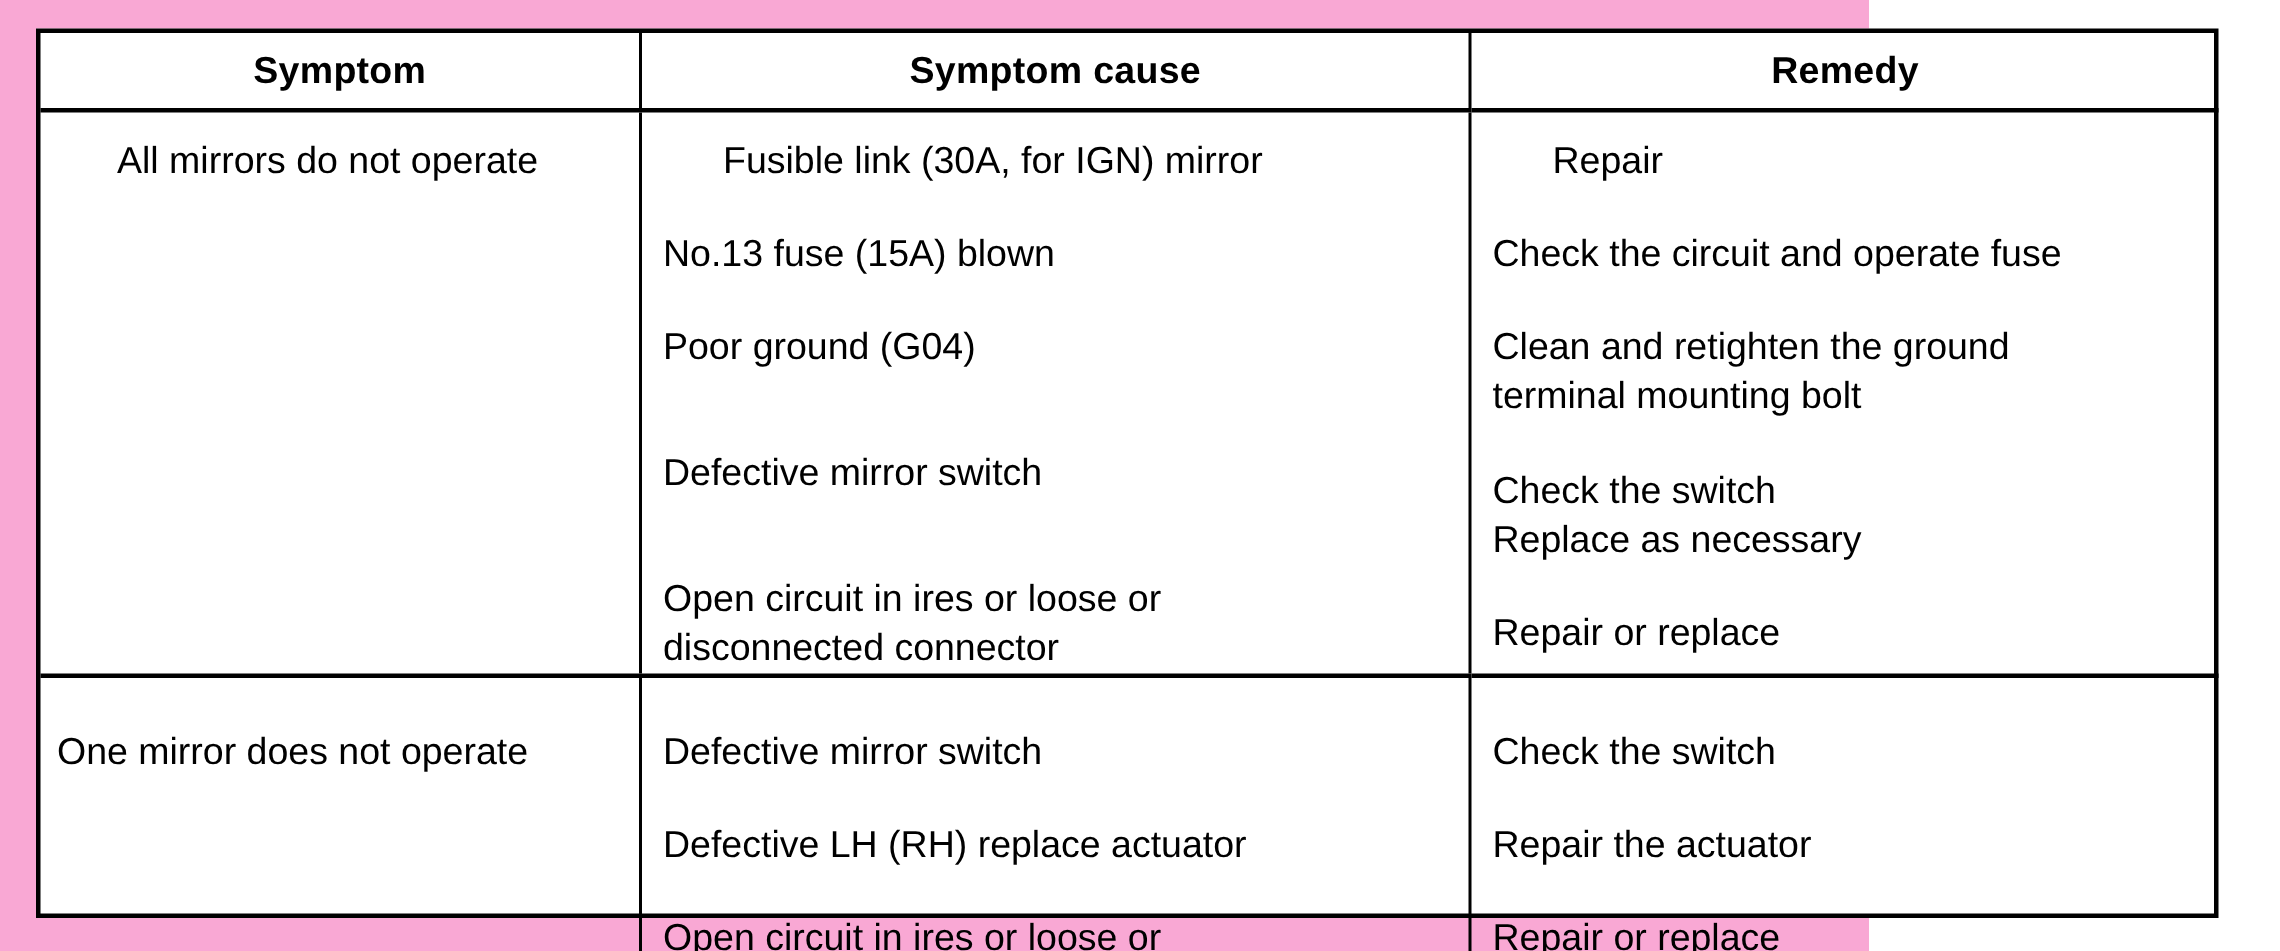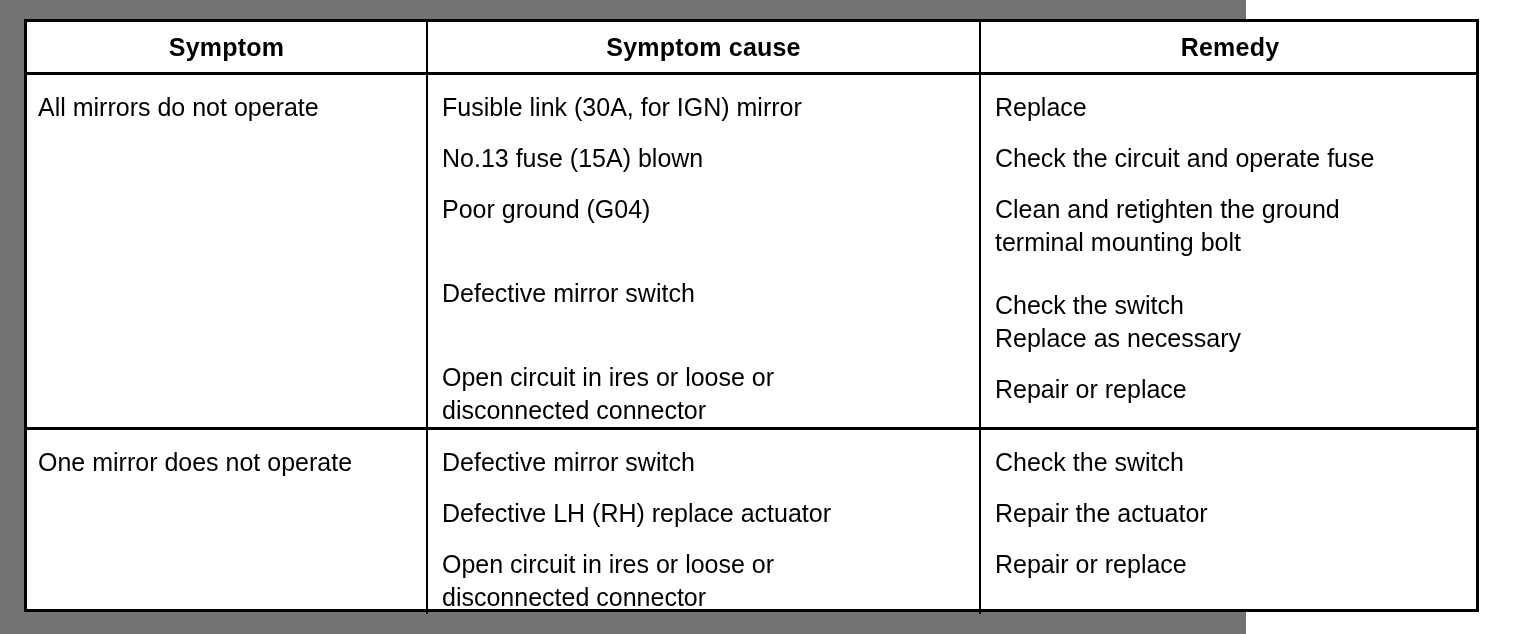--- a/index.html
+++ b/index.html
@@ -12,21 +12,21 @@
     height: 634px;
     font-family: "Liberation Sans", sans-serif;
     color: #000000;
     overflow: hidden;
   }
 
   .page {
     position: relative;
     width: 1246px;
     height: 634px;
-    background: #737373;
+    background: #f9a8d4;
   }
 
   
   .tbl-wrap {
     position: absolute;
     left: 24px;
     top: 19px;
     width: 1455px;
     height: 593px;
     box-sizing: border-box;
@@ -75,25 +75,25 @@
   }
   .cell-inner.sym { padding-left: 11px; }
 
   
   .entry {
     font-size: 25px;
     line-height: 33px;
     white-space: pre-line;
   }
 
-  .pad-top-1 { padding-top: 16px; }
-  .pad-top-2 { padding-top: 16px; }
+  .pad-top-1 { padding-top: 16px; margin-left: 40px; }
+  .pad-top-2 { padding-top: 33px; }
 
   
-  .gap-sm { margin-top: 18px; }
+  .gap-sm { margin-top: 29px; }
   .gap-md { margin-top: 30px; }
   .gap-lg { margin-top: 51px; }
 </style>
 </head>
 <body>
 
 <div class="page">
   <div class="tbl-wrap">
     <table class="trouble">
       <colgroup>
@@ -123,21 +123,21 @@
               <div class="entry gap-sm">No.13 fuse (15A) blown</div>
               <div class="entry gap-sm">Poor ground (G04)</div>
               <div class="entry gap-lg">Defective mirror switch</div>
               <div class="entry gap-lg">Open circuit in ires or loose or
 disconnected connector</div>
             </div>
           </td>
 
           <td class="last">
             <div class="cell-inner">
-              <div class="entry pad-top-1">Replace</div>
+              <div class="entry pad-top-1">Repair</div>
               <div class="entry gap-sm">Check the circuit and operate fuse</div>
               <div class="entry gap-sm">Clean and retighten the ground
 terminal mounting bolt</div>
               <div class="entry gap-md">Check the switch
 Replace as necessary</div>
               <div class="entry gap-sm">Repair or replace</div>
             </div>
           </td>
         </tr>
 

